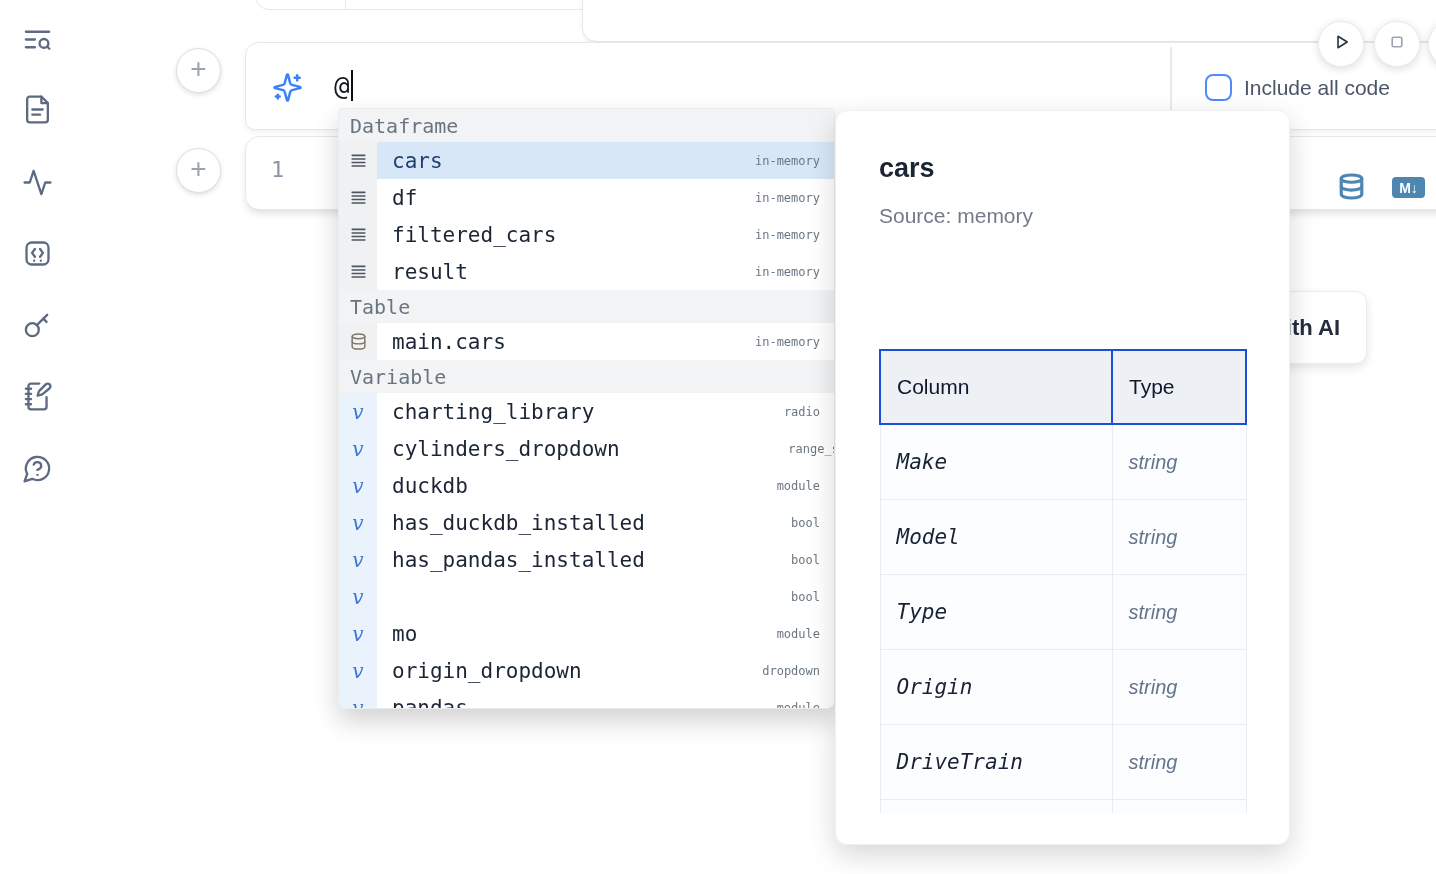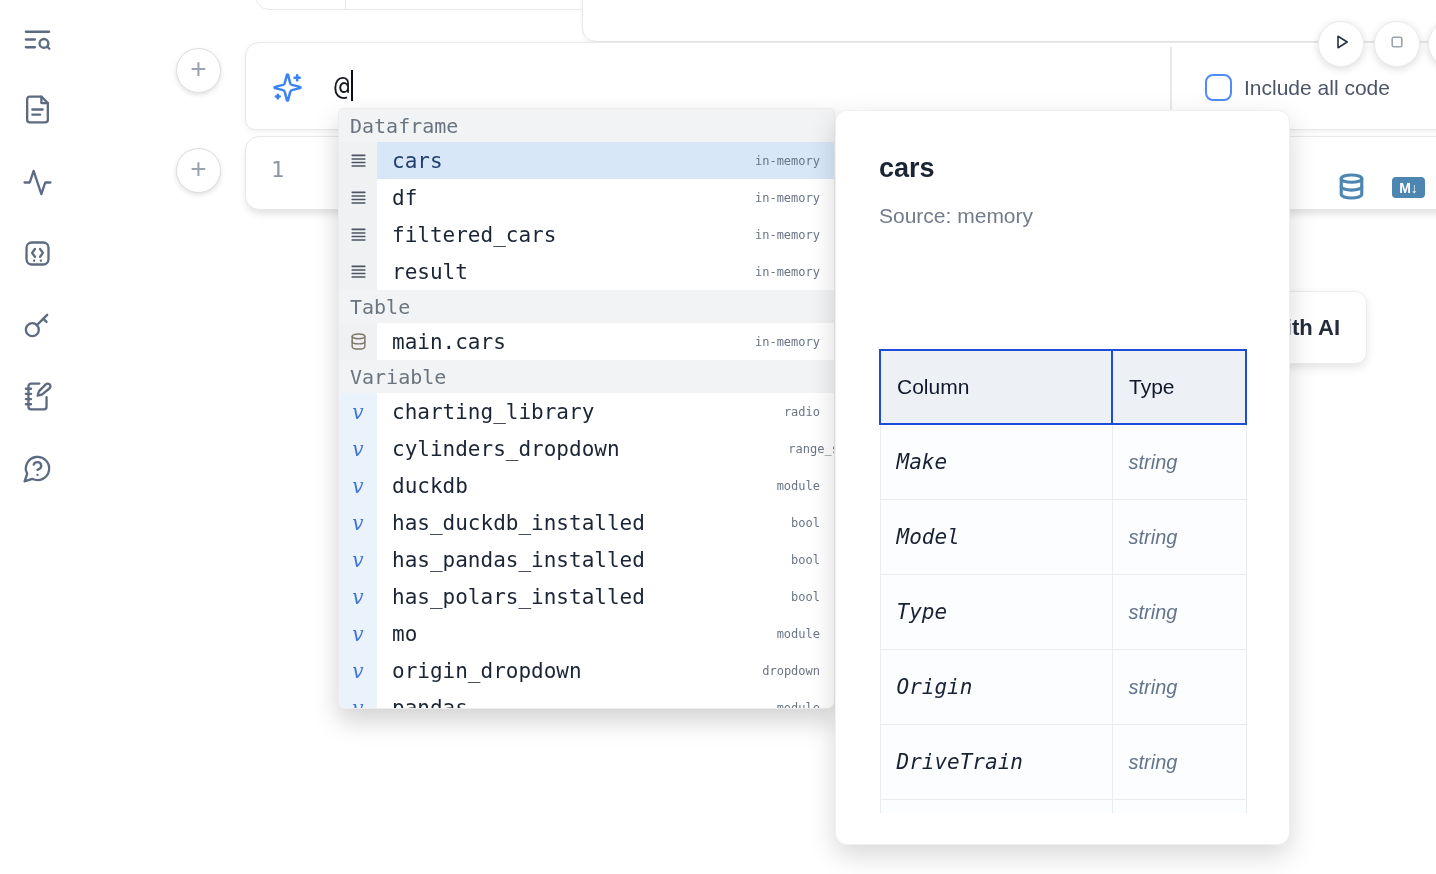--- a/index.html
+++ b/index.html
@@ -298,21 +298,20 @@
         <div class="ac-gutter">
           <span class="ac-vicon">v</span>
         </div>
         <span class="ac-name">has_pandas_installed</span>
         <span class="ac-type">bool</span>
       </div>
       <div class="ac-row var">
         <div class="ac-gutter">
           <span class="ac-vicon">v</span>
         </div>
-        <span class="ac-name">has_polars_installed</span>
         <span class="ac-type">bool</span>
       </div>
       <div class="ac-row var">
         <div class="ac-gutter">
           <span class="ac-vicon">v</span>
         </div>
         <span class="ac-name">mo</span>
         <span class="ac-type">module</span>
       </div>
       <div class="ac-row var">

